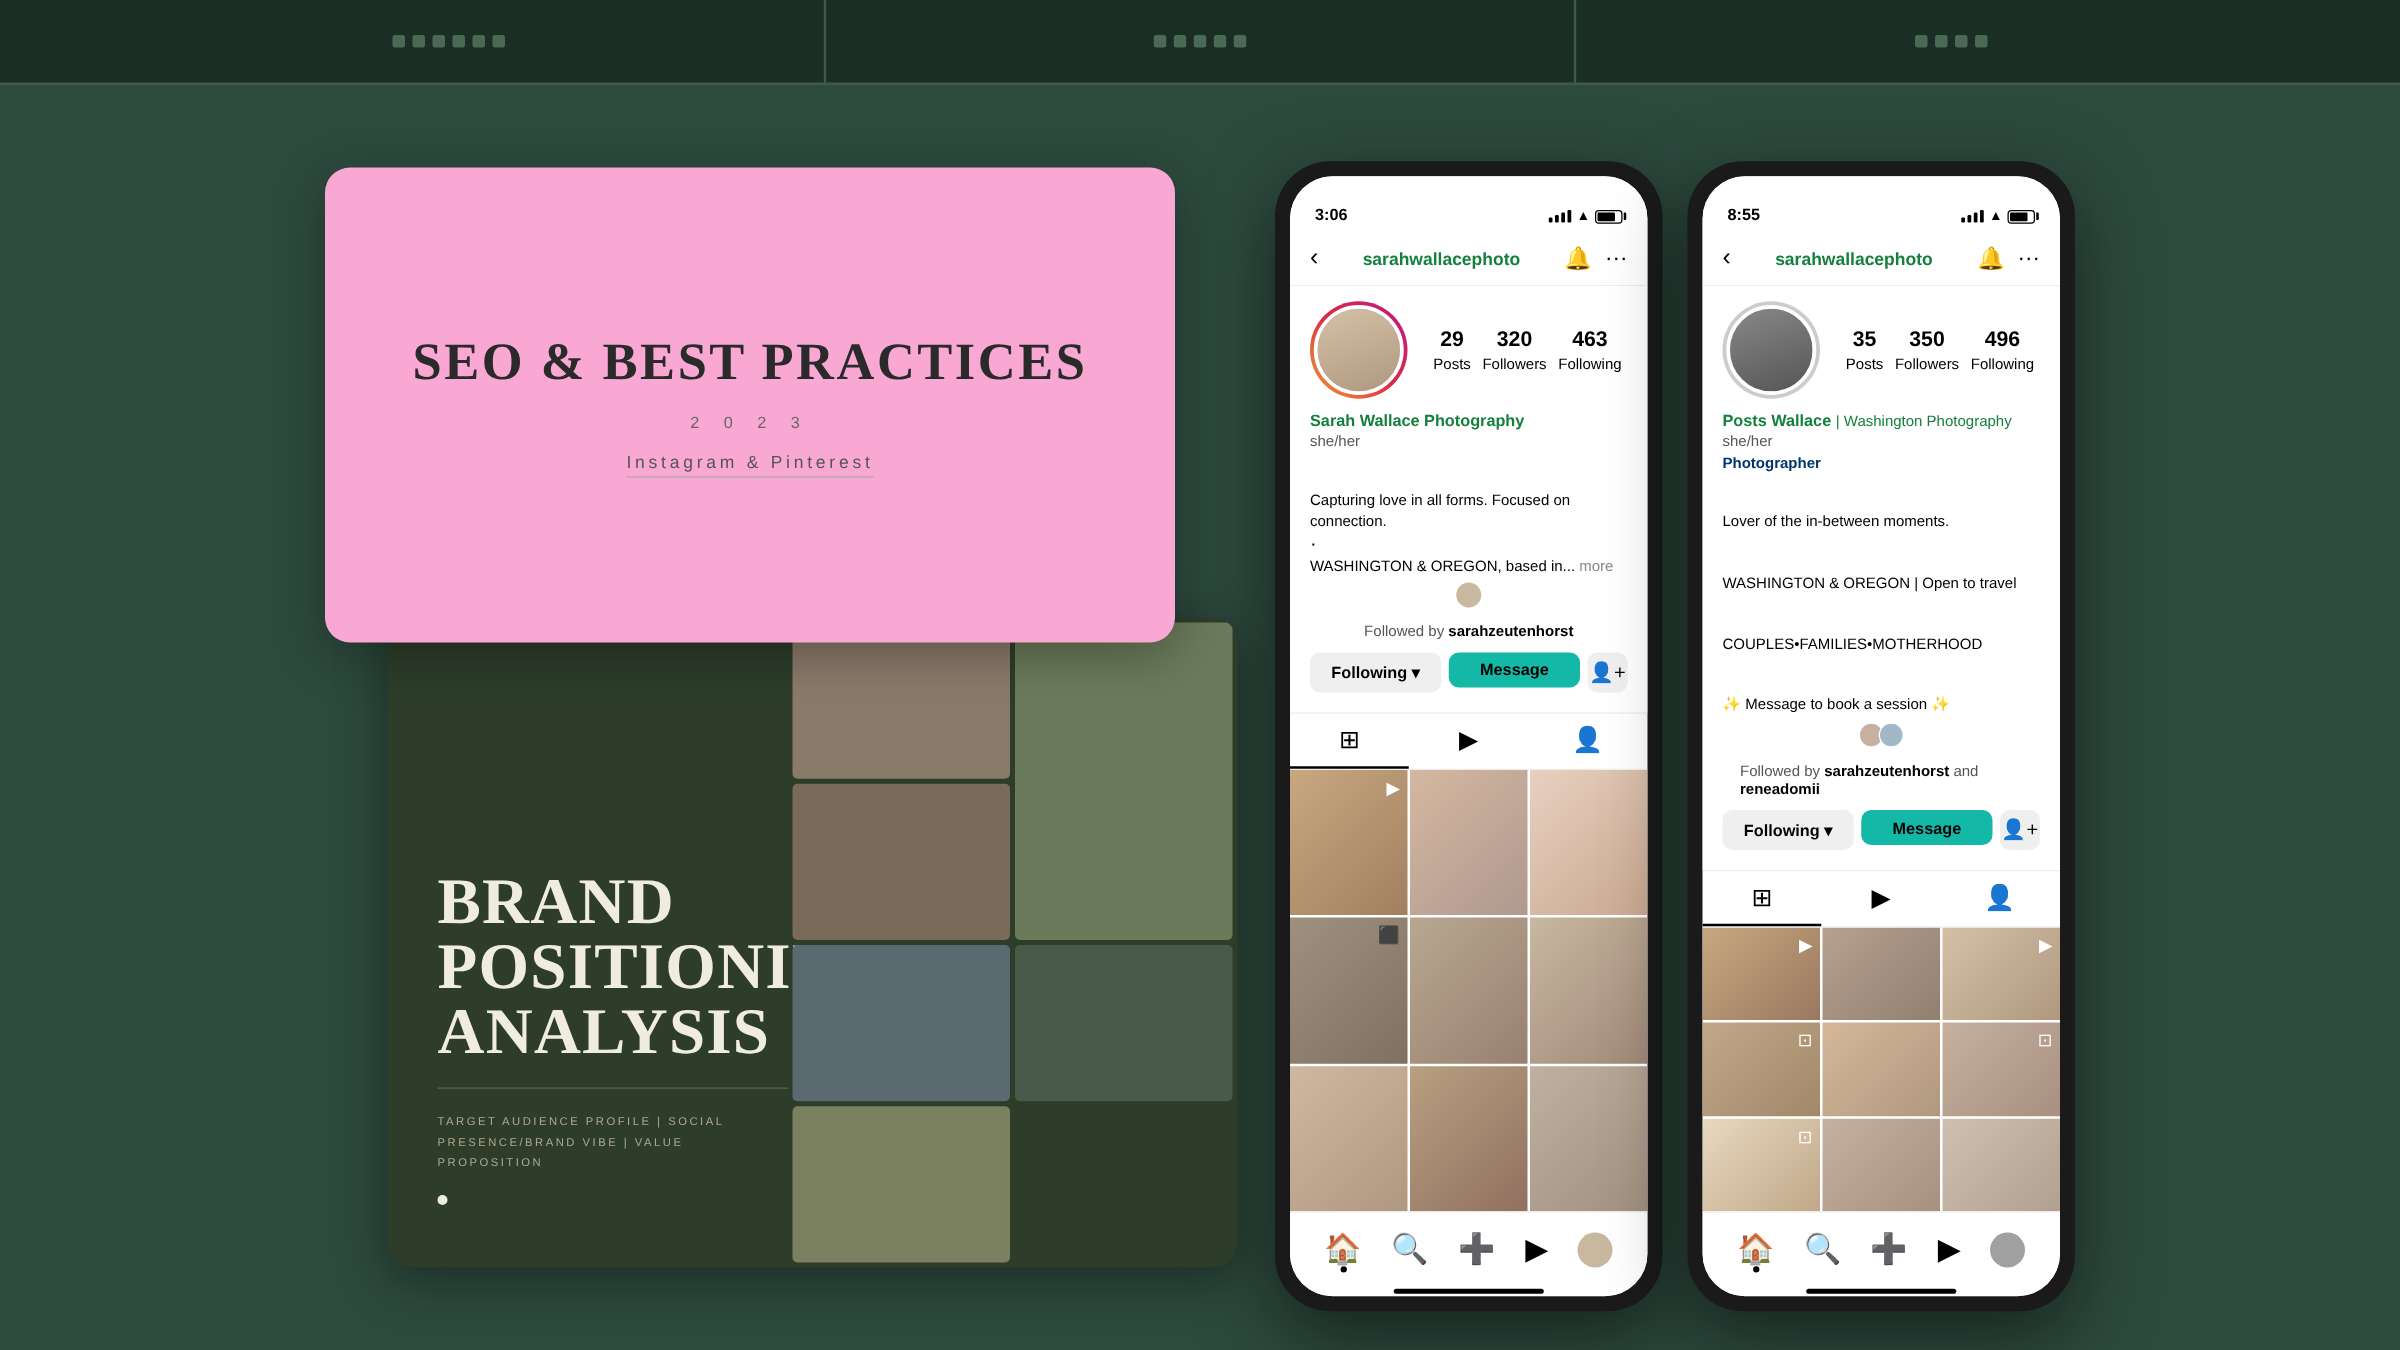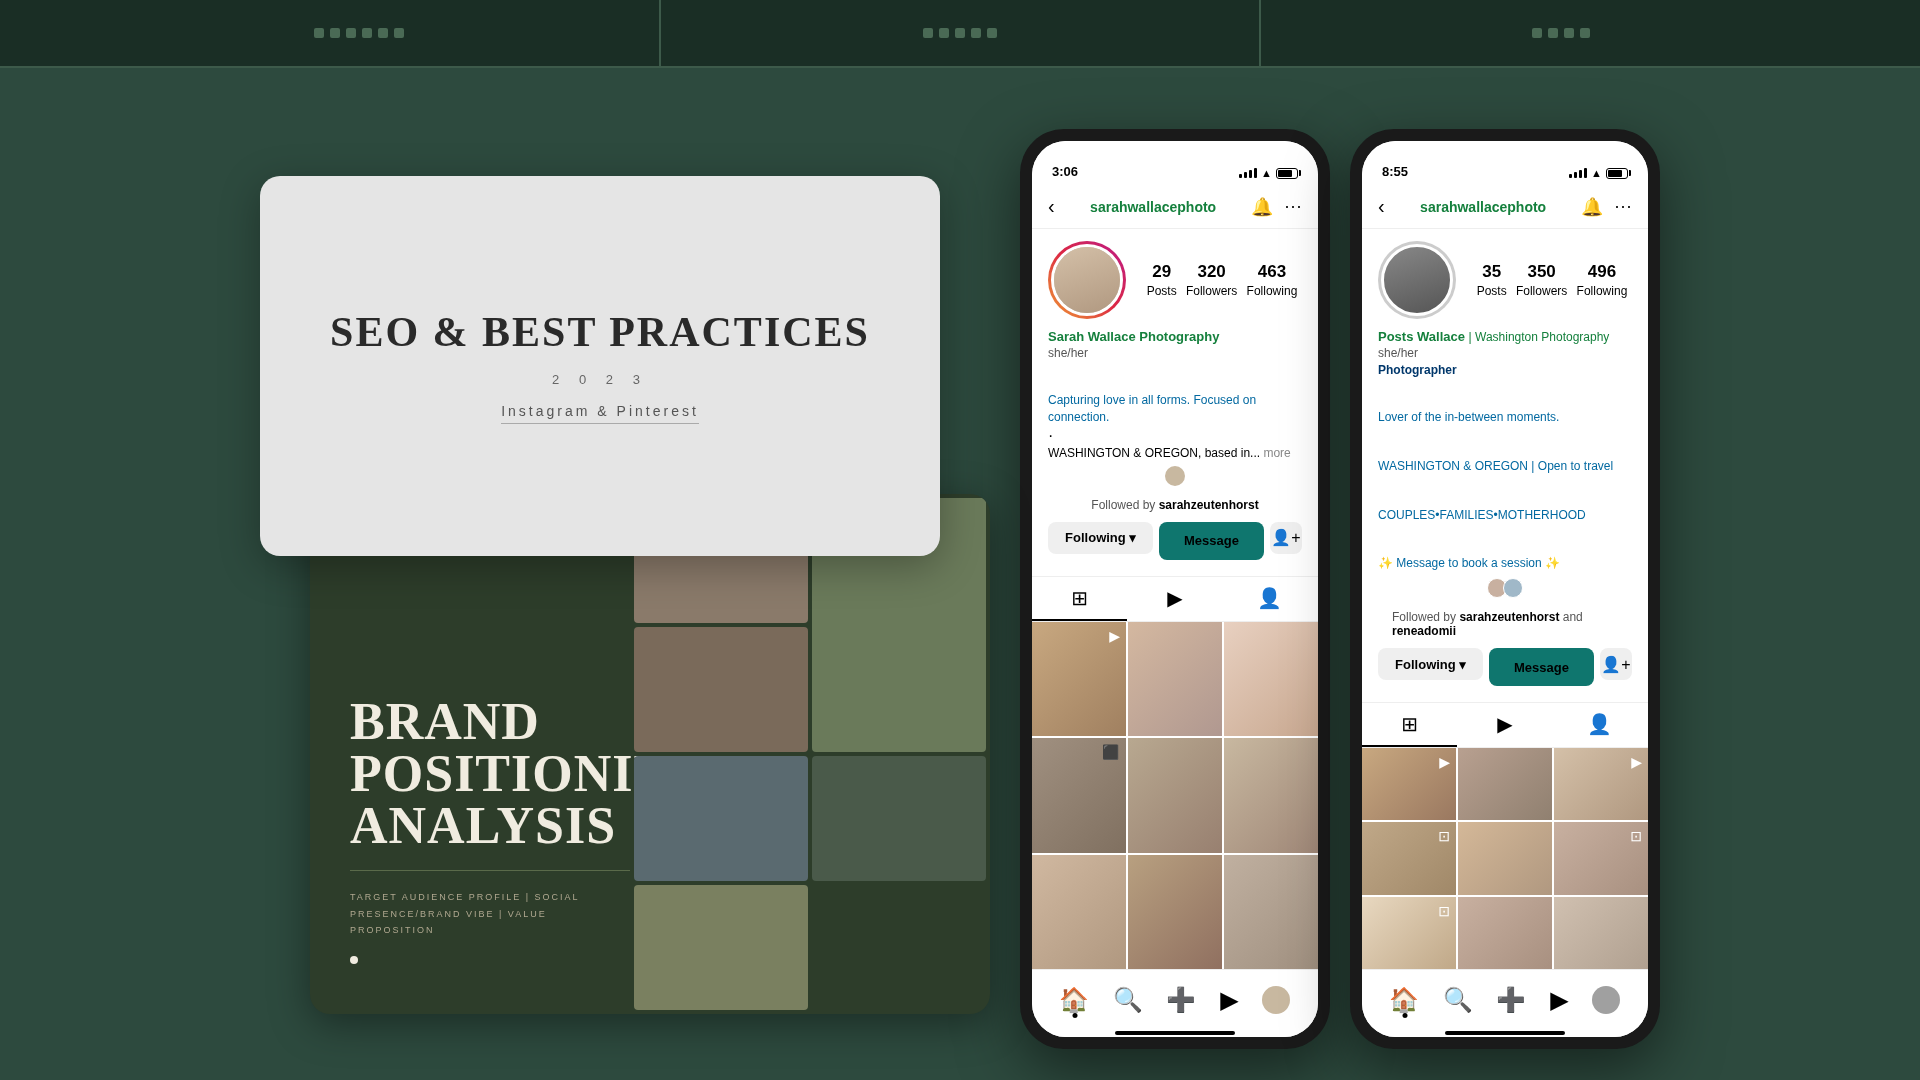--- a/index.html
+++ b/index.html
@@ -62,30 +62,29 @@
       flex-shrink: 0;
     }
 
     
     .slide-seo {
       position: absolute;
       top: 0;
       left: 0;
       width: 680px;
       height: 380px;
-      background: #e5e5e5;
+      background: #f9a8d4;
       border-radius: 20px;
       display: flex;
       flex-direction: column;
       align-items: center;
       justify-content: center;
       gap: 16px;
       box-shadow: 0 10px 40px rgba(0,0,0,0.3);
       z-index: 2;
-      margin-top: 42px;
     }
     .slide-seo-title {
       font-size: 42px;
       font-weight: 800;
       color: #2a2a2a;
       letter-spacing: 2px;
       text-align: center;
       font-family: Georgia, serif;
       text-transform: uppercase;
     }
@@ -305,21 +304,21 @@
       color: #15803d;
       margin-bottom: 2px;
     }
     .profile-pronouns {
       font-size: 12px;
       color: #555;
       margin-bottom: 3px;
     }
     .profile-bio {
       font-size: 12px;
-      color: #0369a1;
+      color: #000000;
       line-height: 1.4;
       margin-bottom: 2px;
       margin-top: 32px;
     }
     .profile-dot {
       font-size: 16px;
       line-height: 1;
       margin-bottom: 2px;
     }
     .profile-location {
@@ -364,22 +363,22 @@
       font-weight: 600;
       color: #000;
       cursor: pointer;
       display: flex;
       align-items: center;
       justify-content: center;
       gap: 4px;
     }
     .btn-message {
       flex: 1;
-      height: 38px;
-      background: #0f766e;
+      height: 28px;
+      background: #14b8a6;
       border: none;
       border-radius: 8px;
       font-size: 13px;
       font-weight: 600;
       color: #000;
       cursor: pointer;
     }
     .btn-add-person {
       width: 32px;
       height: 32px;

